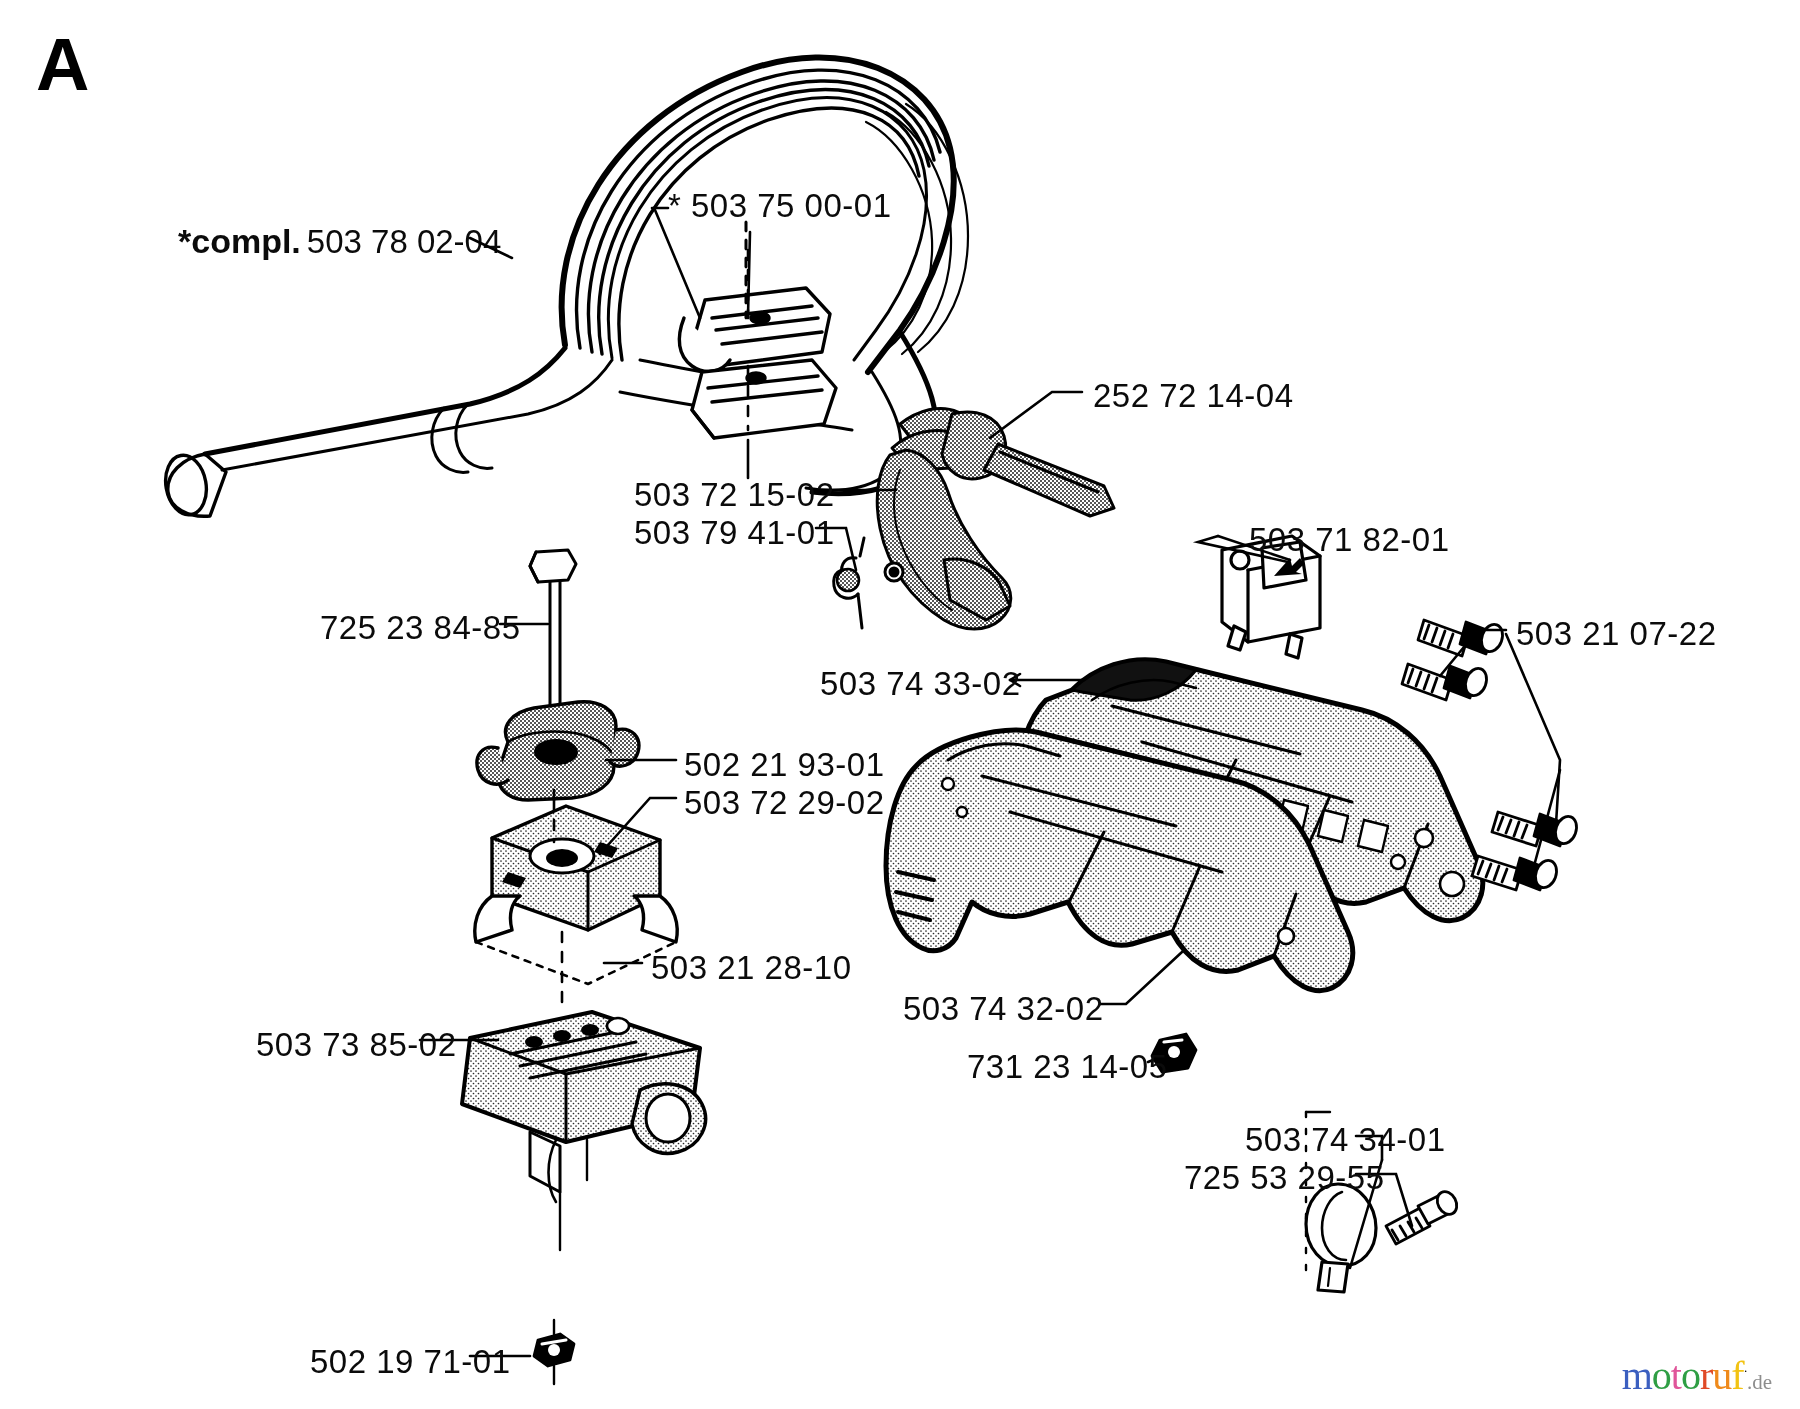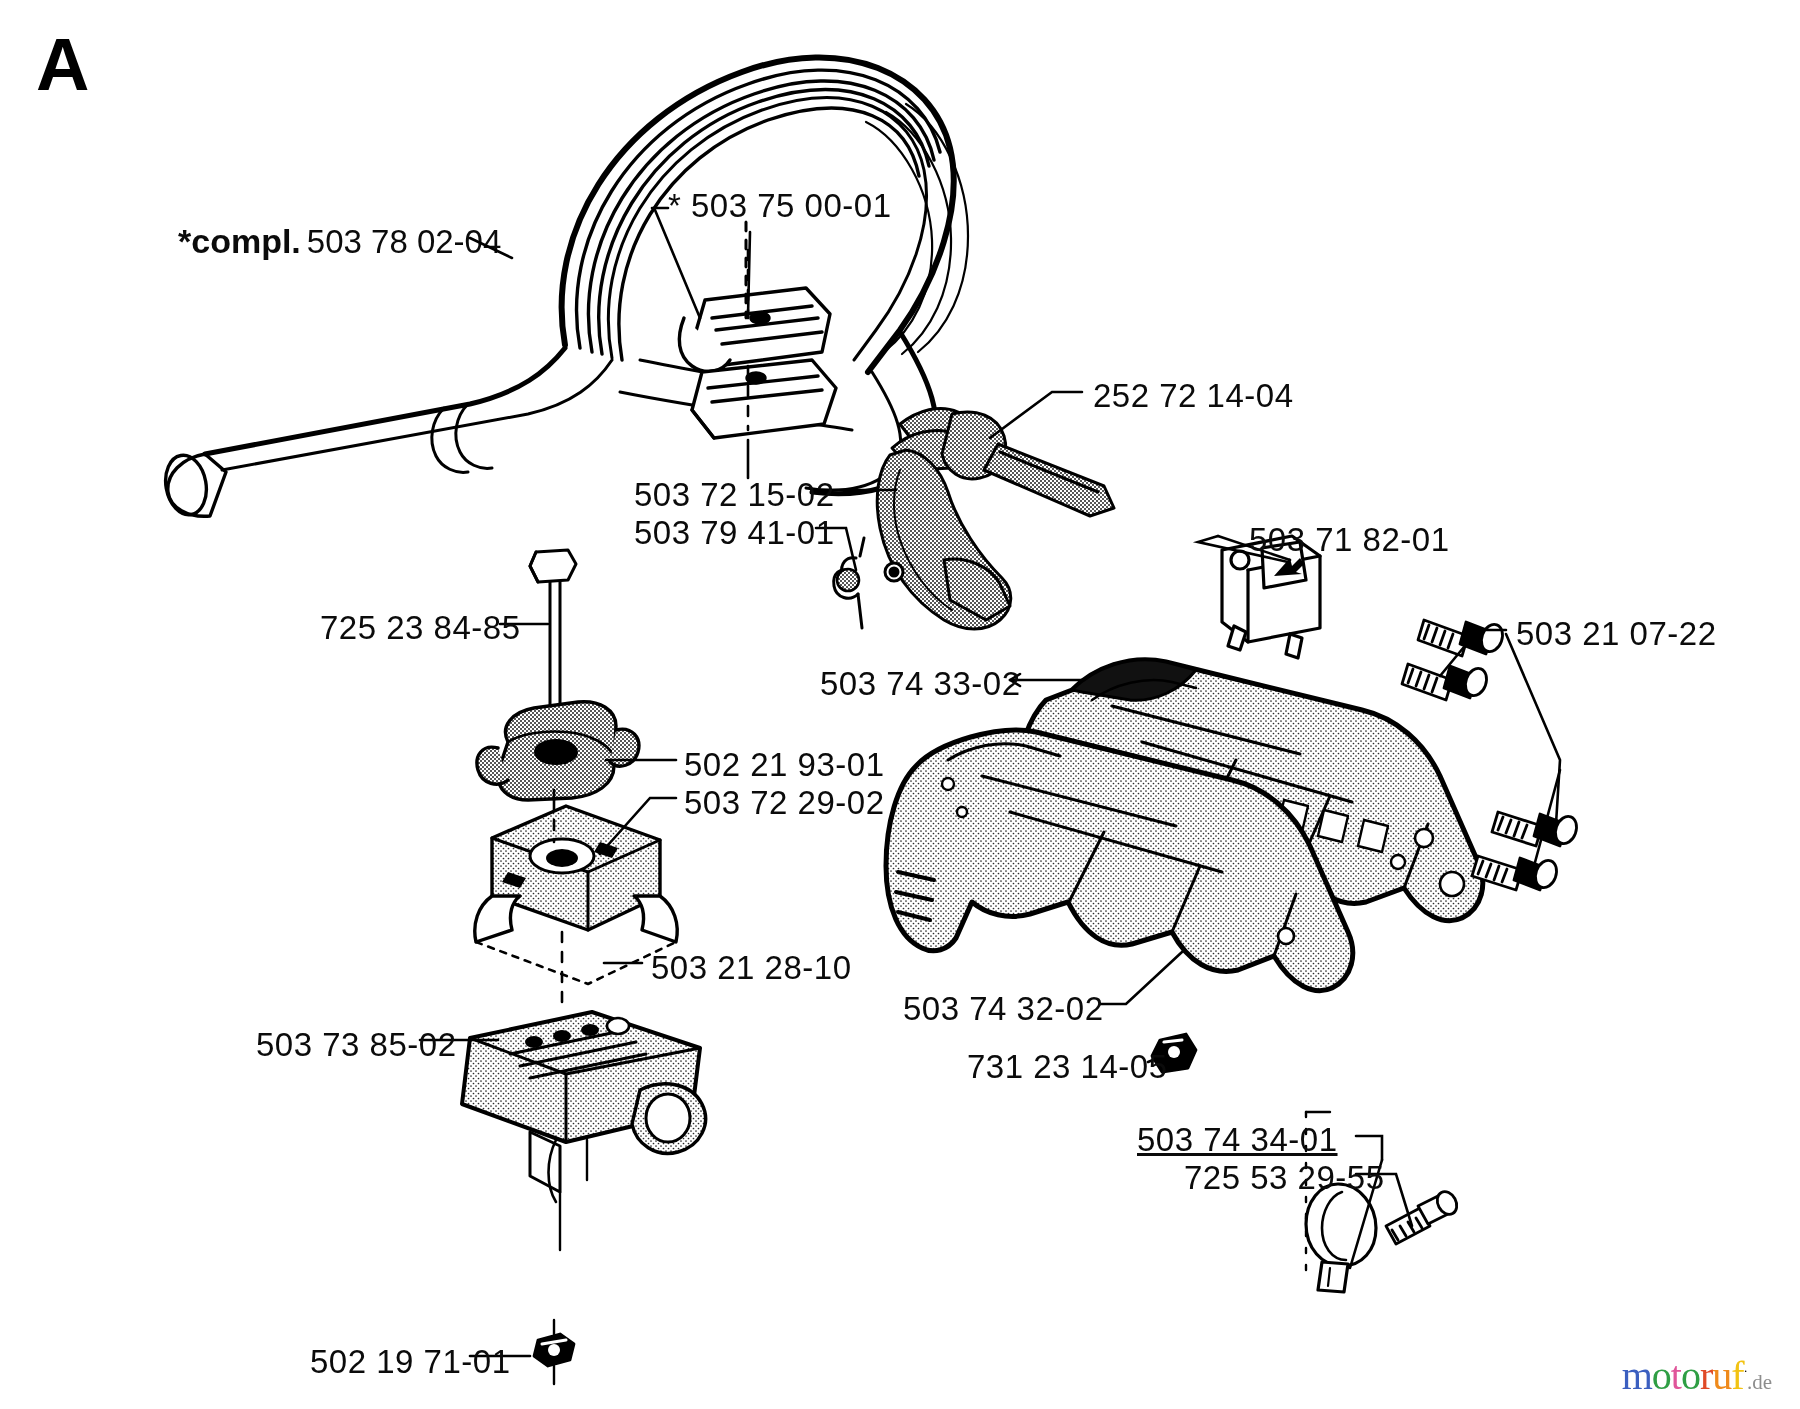--- a/index.html
+++ b/index.html
@@ -467,21 +467,21 @@
       <div class="lbl" style="left: 1228px; top: 523px; margin-left: 21px;">503 71 82-01</div>
       <div class="lbl" style="left: 320px; top: 611px;">725 23 84-85</div>
       <div class="lbl" style="left: 1516px; top: 617px;">503 21 07-22</div>
       <div class="lbl" style="left: 820px; top: 667px;">503 74 33-02</div>
       <div class="lbl" style="left: 684px; top: 748px;">502 21 93-01</div>
       <div class="lbl" style="left: 684px; top: 786px;">503 72 29-02</div>
       <div class="lbl" style="left: 651px; top: 951px;">503 21 28-10</div>
       <div class="lbl" style="left: 256px; top: 1028px;">503 73 85-02</div>
       <div class="lbl" style="left: 903px; top: 992px;">503 74 32-02</div>
       <div class="lbl" style="left: 967px; top: 1050px;">731 23 14-05</div>
-      <div class="lbl" style="left: 1137px; top: 1123px; text-decoration: underline;">503 74 34-01</div>
+      <div class="lbl" style="left: 1245px; top: 1123px;">503 74 34-01</div>
       <div class="lbl" style="left: 1184px; top: 1161px;">725 53 29-55</div>
       <div class="lbl" style="left: 310px; top: 1345px;">502 19 71-01</div>
     </div>
 
   <div class="watermark">
     <span id="wm-letters"><span style="color: rgb(59, 95, 192);">m</span><span style="color: rgb(47, 158, 68);">o</span><span style="color: rgb(224, 85, 154);">t</span><span style="color: rgb(47, 158, 68);">o</span><span style="color: rgb(224, 74, 40);">r</span><span style="color: rgb(239, 138, 27);">u</span><span style="color: rgb(242, 195, 19);">f</span></span><span class="wm-dot">·</span><span class="wm-de">.de</span>
   </div>
 
 </div>
 

